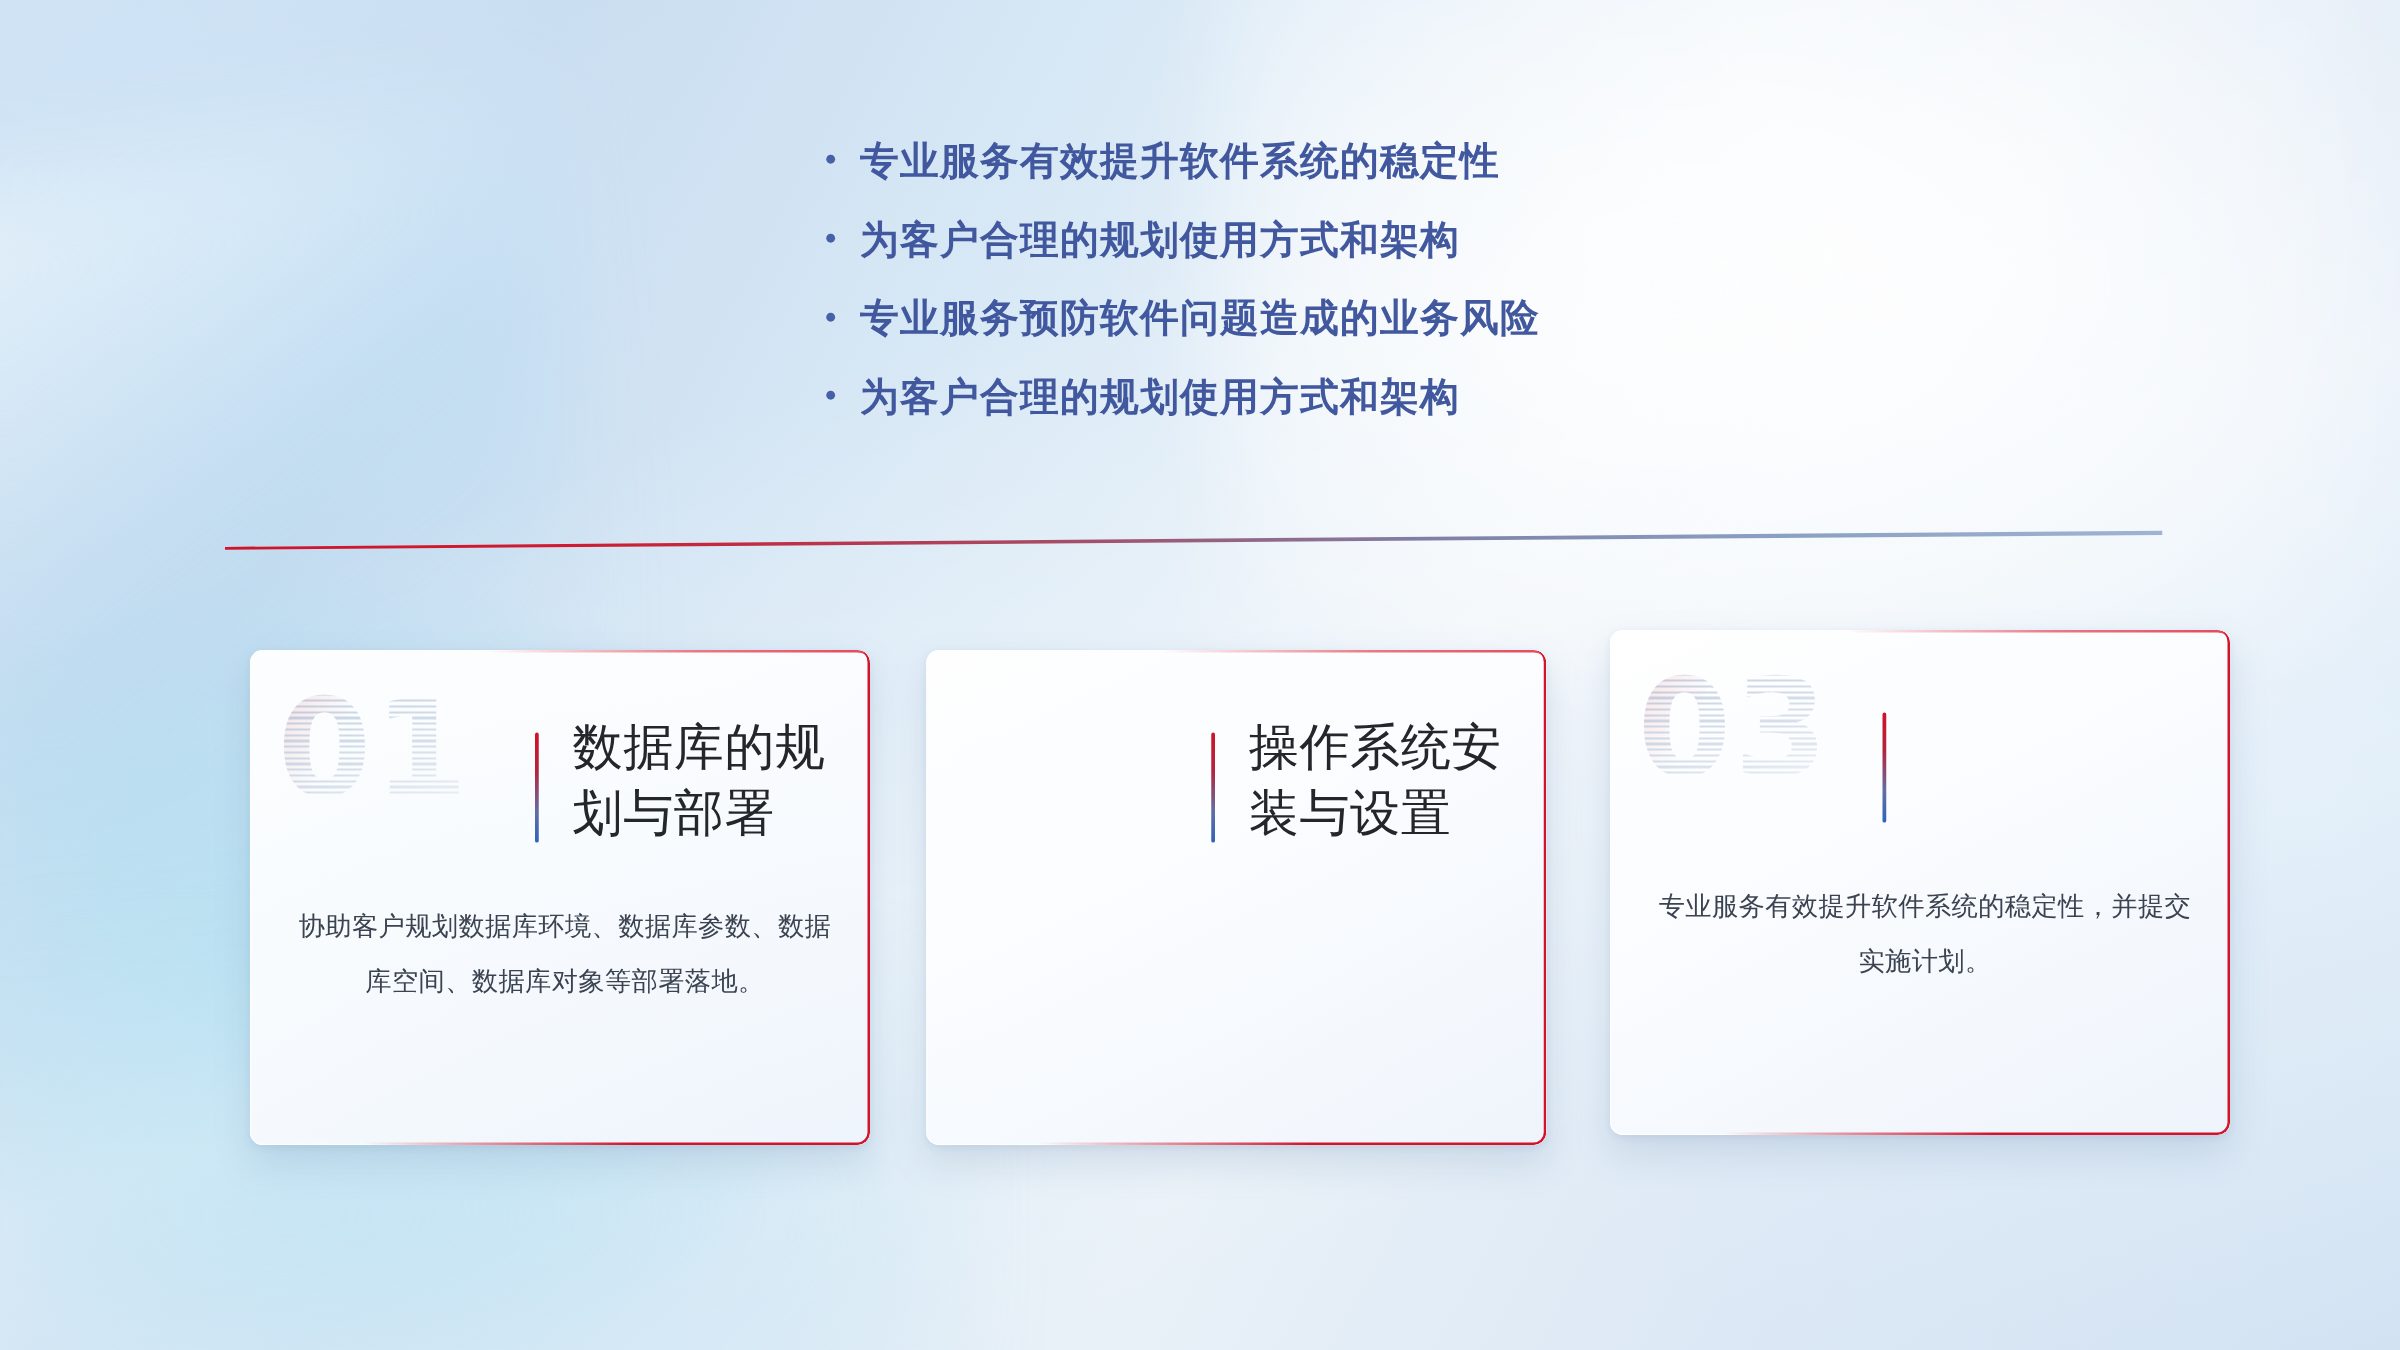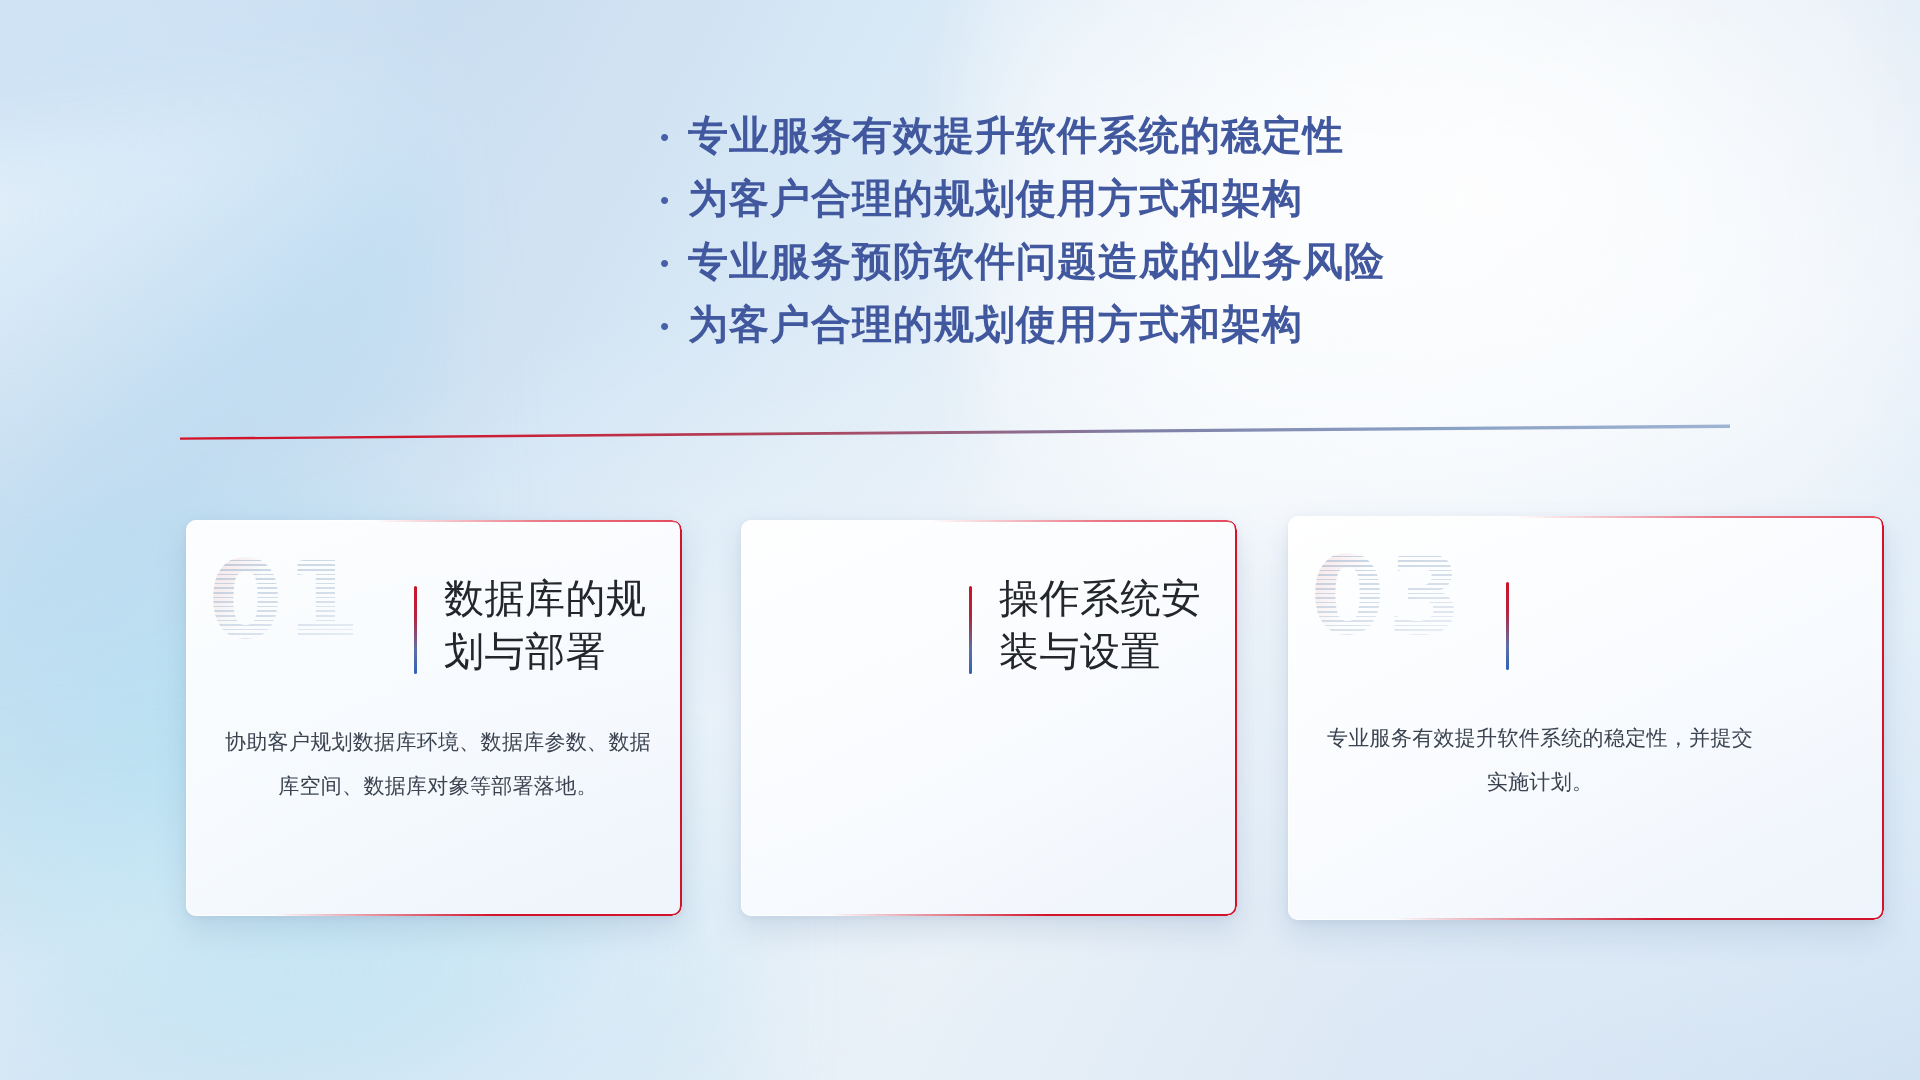--- a/index.html
+++ b/index.html
@@ -68,21 +68,21 @@
     flex: 0 0 28px;
     color: #4761a8;
     font-size: 26px;
     line-height: 1;
     text-align: left;
     position: relative;
     top: -3px;
   }
   .bullet-text {
     font-family: "Liberation Sans", "DejaVu Sans", sans-serif;
-    font-size: 40px;
+    font-size: 31px;
     font-weight: 700;
     letter-spacing: 1px;
     color: #41589f;
     white-space: nowrap;
   }
 
   
   #divider {
     position: absolute;
     left: 180px;
@@ -187,23 +187,23 @@
     position: absolute;
     font-family: "Liberation Sans", "DejaVu Sans", sans-serif;
     font-size: 21px;
     line-height: 2.1;
     color: #3b4350;
     letter-spacing: 0.3px;
     text-align: center;
   }
 
   
-  #card-1 { left: 186px;  top: 520px; width: 496px; height: 396px; padding-left: 44px; }
+  #card-1 { left: 200px;  top: 520px; width: 496px; height: 396px; padding-left: 44px; }
   #card-2 { left: 741px;  top: 520px; width: 496px; height: 396px; }
-  #card-3 { left: 1288px; top: 516px; width: 596px; height: 404px; }
+  #card-3 { left: 1288px; top: 504px; width: 496px; height: 404px; }
 
   #card-1 .title-rule { left: 228px; top: 66px; height: 88px; }
   #card-2 .title-rule { left: 228px; top: 66px; height: 88px; }
   #card-3 .title-rule { left: 218px; top: 66px; height: 88px; }
 
   #card-1 .card-title { left: 258px; top: 52px; width: 220px; }
   #card-2 .card-title { left: 258px; top: 52px; width: 230px; }
   #card-3 .card-title { left: 248px; top: 52px; width: 240px; }
 
   #card-1 .card-body { left: 36px; top: 200px; width: 432px; }

